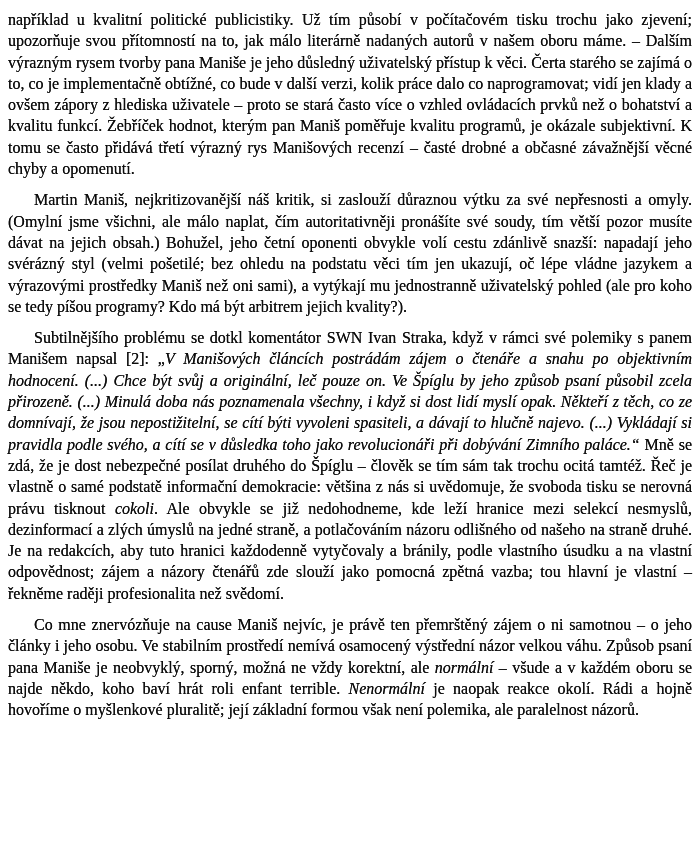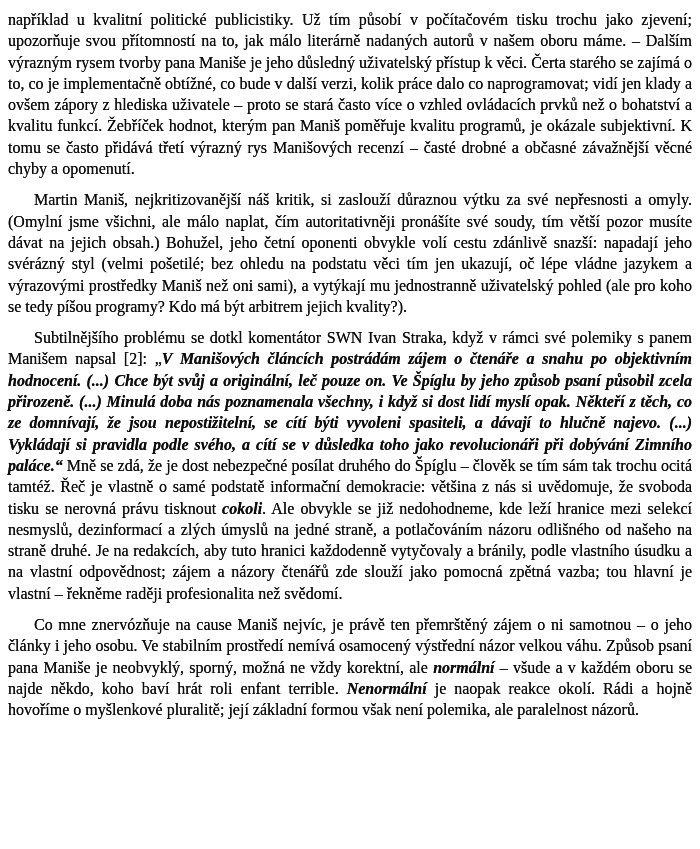--- a/index.html
+++ b/index.html
@@ -24,21 +24,20 @@
   }
   .page p {
     margin: 0 0 10px 0;
     text-indent: 26px;
   }
   .page p.continuation {
     text-indent: 0;
   }
   .italic {
     font-style: italic;
-    font-weight: bold;
   }
 </style>
 </head>
 <body>
 
 <div class="page">
 
   <p class="continuation"><span>například u kvalitní politické publicistiky. Už tím působí v počítačovém tisku trochu jako zjevení; upozorňuje svou přítomností na to, jak málo literárně nadaných autorů v našem oboru máme. – Dalším výrazným rysem tvorby pana Maniše je jeho důsledný uživatelský přístup k věci. Čerta starého se zajímá o to, co je implementačně obtížné, co bude v další verzi, kolik práce dalo co naprogramovat; vidí jen klady a ovšem zápory z hlediska uživatele – proto se stará často více o vzhled ovládacích prvků než o bohatství a kvalitu funkcí. Žebříček hodnot, kterým pan Maniš poměřuje kvalitu programů, je okázale subjektivní. K tomu se často přidává třetí výrazný rys Manišových recenzí – časté drobné a občasné závažnější věcné chyby a opomenutí.</span></p>
 
   <p><span>Martin Maniš, nejkritizovanější náš kritik, si zaslouží důraznou výtku za své nepřesnosti a omyly. (Omylní jsme všichni, ale málo naplat, čím autoritativněji pronášíte své soudy, tím větší pozor musíte dávat na jejich obsah.) Bohužel, jeho četní oponenti obvykle volí cestu zdánlivě snazší: napadají jeho svérázný styl (velmi pošetilé; bez ohledu na podstatu věci tím jen ukazují, oč lépe vládne jazykem a výrazovými prostředky Maniš než oni sami), a vytýkají mu jednostranně uživatelský pohled (ale pro koho se tedy píšou programy? Kdo má být arbitrem jejich kvality?).</span></p>

